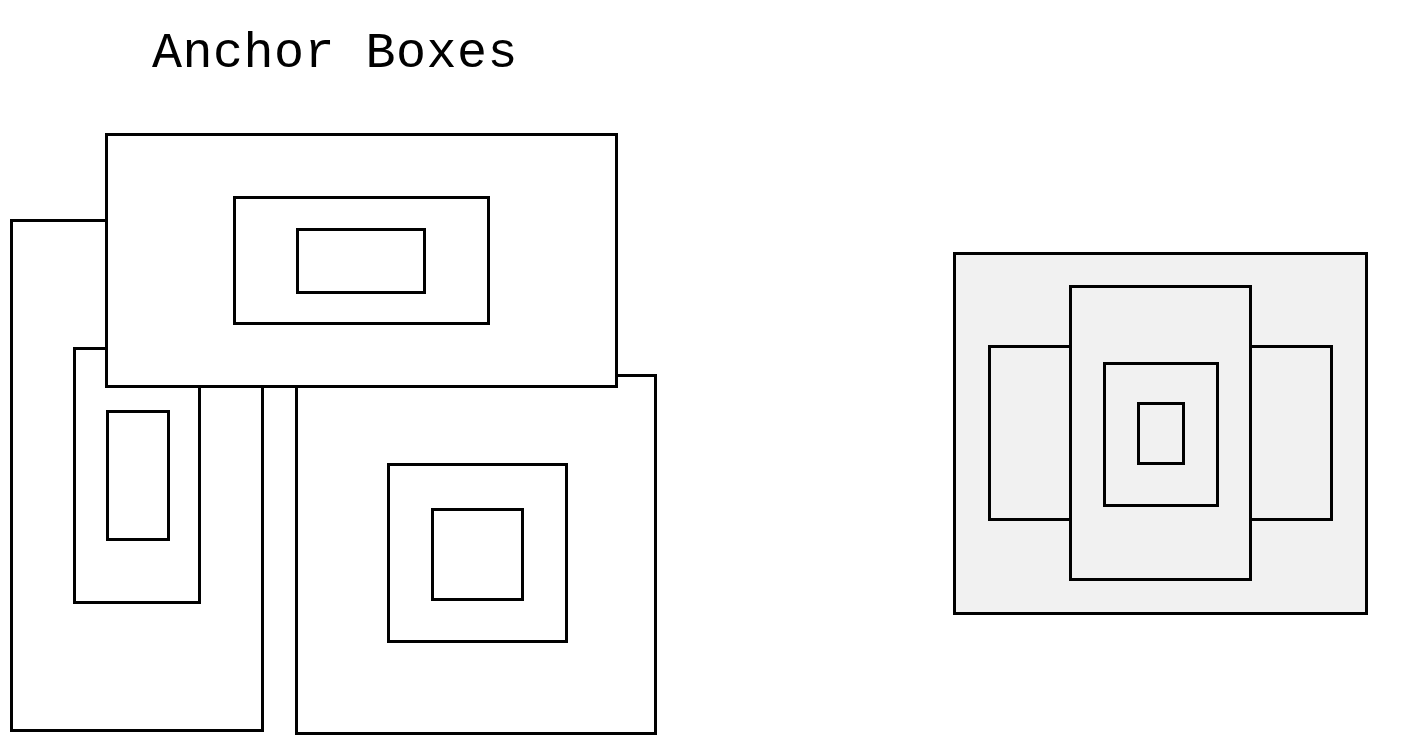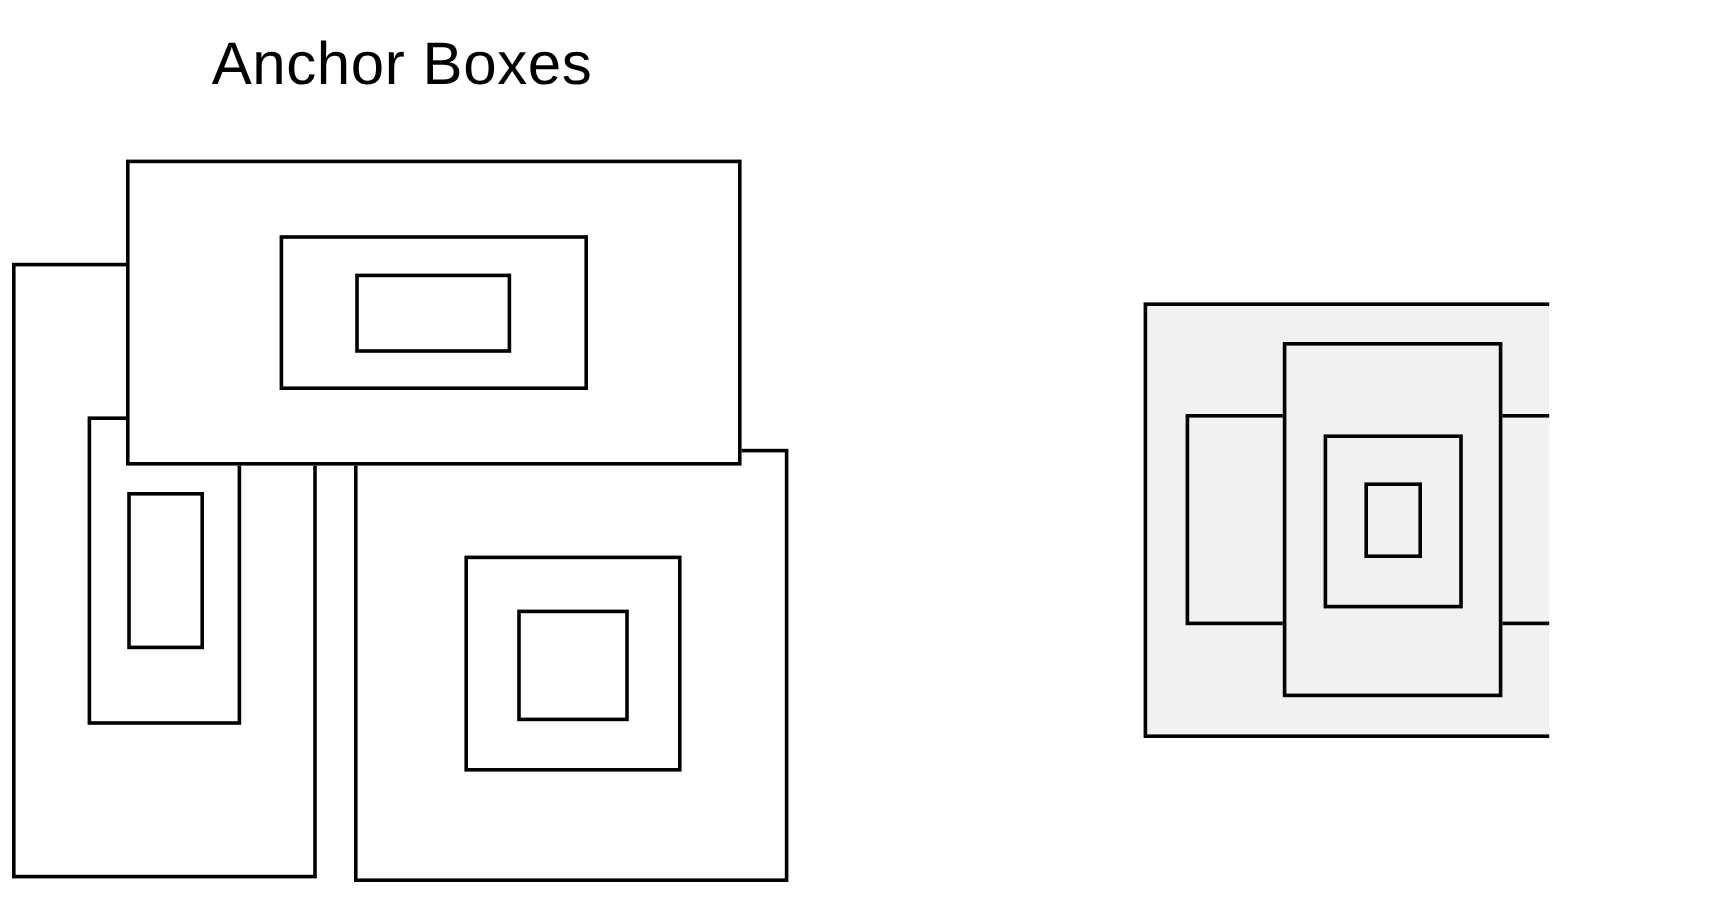--- a/index.html
+++ b/index.html
@@ -2,25 +2,25 @@
 <html style="--page-bg: #ffffff; --stroke-color: #010101; --text-color: #000000;"><head>
 <meta charset="utf-8">
 <style>
   html, body {
     margin: 0;
     padding: 0;
     background: var(--page-bg, #ffffff);
   }
   #canvas {
     position: relative;
-    width: 1291px;
+    width: 1427px;
     height: 753px;
     overflow: hidden;
     background: var(--page-bg, #ffffff);
-    font-family: Liberation Sans, sans-serif;
+    font-family: Liberation Mono, monospace;
   }
   .figure-group {
     position: absolute;
     inset: 0;
   }
   .figure-title {
     position: absolute;
     top: 26px;
     text-align: center;
     font-size: 50px;

